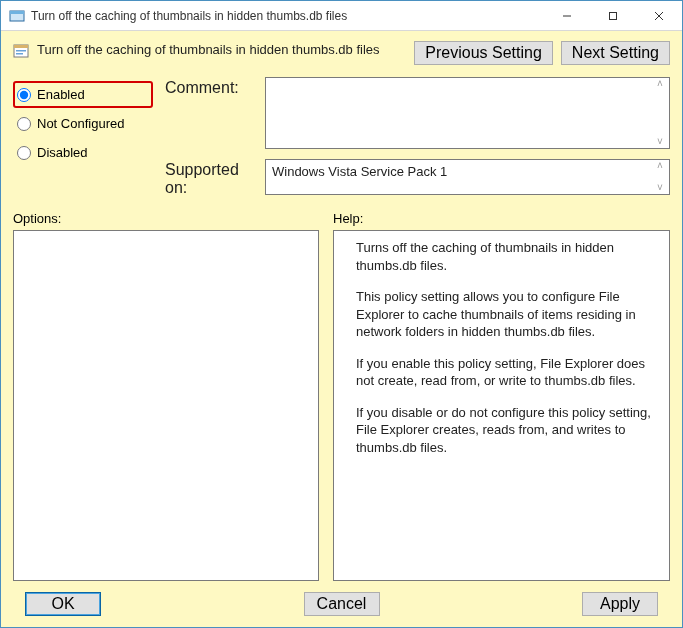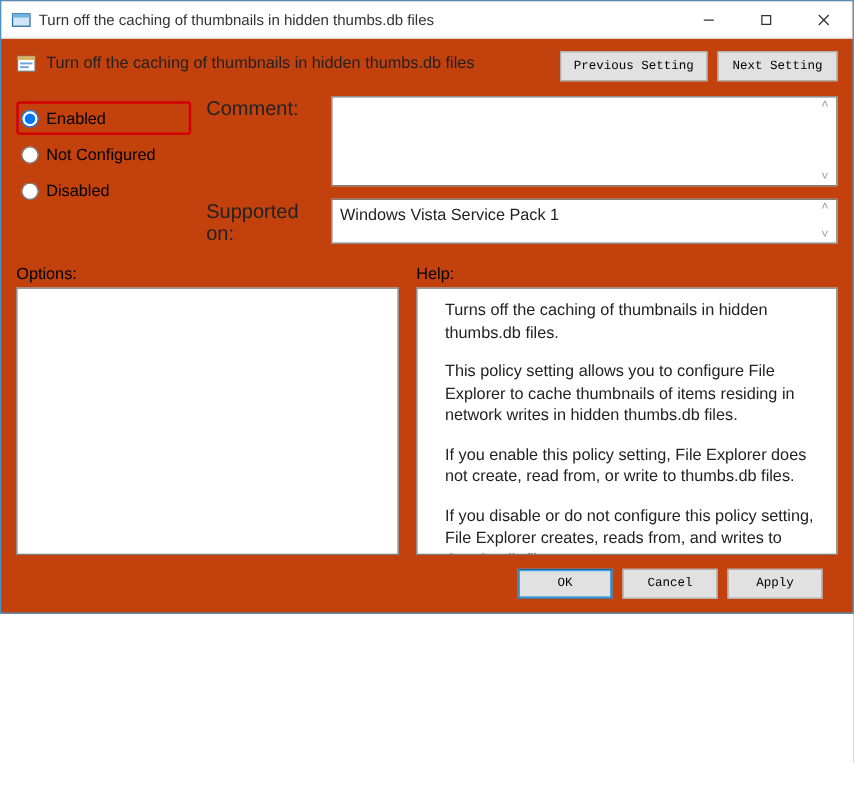--- a/index.html
+++ b/index.html
@@ -8,25 +8,25 @@
     font-family: "Segoe UI", Tahoma, sans-serif;
     font-size: 12px;
     background: #ffffff;
     color: #000;
     width: 683px;
     height: 628px;
     overflow: hidden;
   }
   .window {
     width: 683px;
-    height: 491px;
+    height: 628px;
     border: 1px solid #4a90c0;
     display: flex;
     flex-direction: column;
-    background: #c2410c;
+    background: #fef9c3;
   }
   .titlebar {
     height: 30px;
     display: flex;
     align-items: center;
     border-bottom: 1px solid #d8d8d8;
     background: #fff;
   }
   .titlebar .title-icon {
     width: 16px; height: 16px;
@@ -72,24 +72,24 @@
     color: #222;
     flex: 1;
     padding-top: 1px;
   }
   .nav-buttons { display: flex; gap: 8px; margin-left: auto; }
   .std-btn {
     min-width: 96px;
     height: 24px;
     border: 1px solid #adadad;
     background: #e1e1e1;
-    font-size: 10px;
+    font-size: 16px;
     cursor: pointer;
     padding: 0 10px;
-    font-family: Liberation Mono, monospace;
+    font-family: Liberation Sans, sans-serif;
   }
   .upper {
     display: flex;
     gap: 12px;
   }
   .radios {
     width: 140px;
     padding-top: 4px;
   }
   .radio-row {
@@ -178,21 +178,21 @@
     padding: 8px 10px;
     font-size: 13px;
     color: #222;
     line-height: 1.35;
   }
   .pane .body p { margin: 0 0 14px 0; }
   .footer {
     height: 46px;
     display: flex;
     align-items: center;
-    justify-content: flex-end;
+    justify-content: space-between;
     gap: 8px;
     padding: 0 12px;
     border-top: 0;
   }
   .footer .std-btn { min-width: 76px; height: 24px; }
   .footer .primary {
     border: 1px solid #0a64a4;
     box-shadow: 0 0 0 1px #4aa3df inset;
   }
 </style>
@@ -292,21 +292,21 @@
       <span class="right-lbl">Help:</span>
     </div>
 
     <div class="panes">
       <div class="pane left">
         <div class="body"></div>
       </div>
       <div class="pane right">
         <div class="body">
           <p>Turns off the caching of thumbnails in hidden thumbs.db files.</p>
-          <p>This policy setting allows you to configure File Explorer to cache thumbnails of items residing in network writes in hidden thumbs.db files.</p>
+          <p>This policy setting allows you to configure File Explorer to cache thumbnails of items residing in network folders in hidden thumbs.db files.</p>
           <p>If you enable this policy setting, File Explorer does not create, read from, or write to thumbs.db files.</p>
           <p>If you disable or do not configure this policy setting, File Explorer creates, reads from, and writes to thumbs.db files.</p>
         </div>
       </div>
     </div>
 
     <div class="footer">
       <button class="std-btn primary">OK</button>
       <button class="std-btn">Cancel</button>
       <button class="std-btn">Apply</button>

